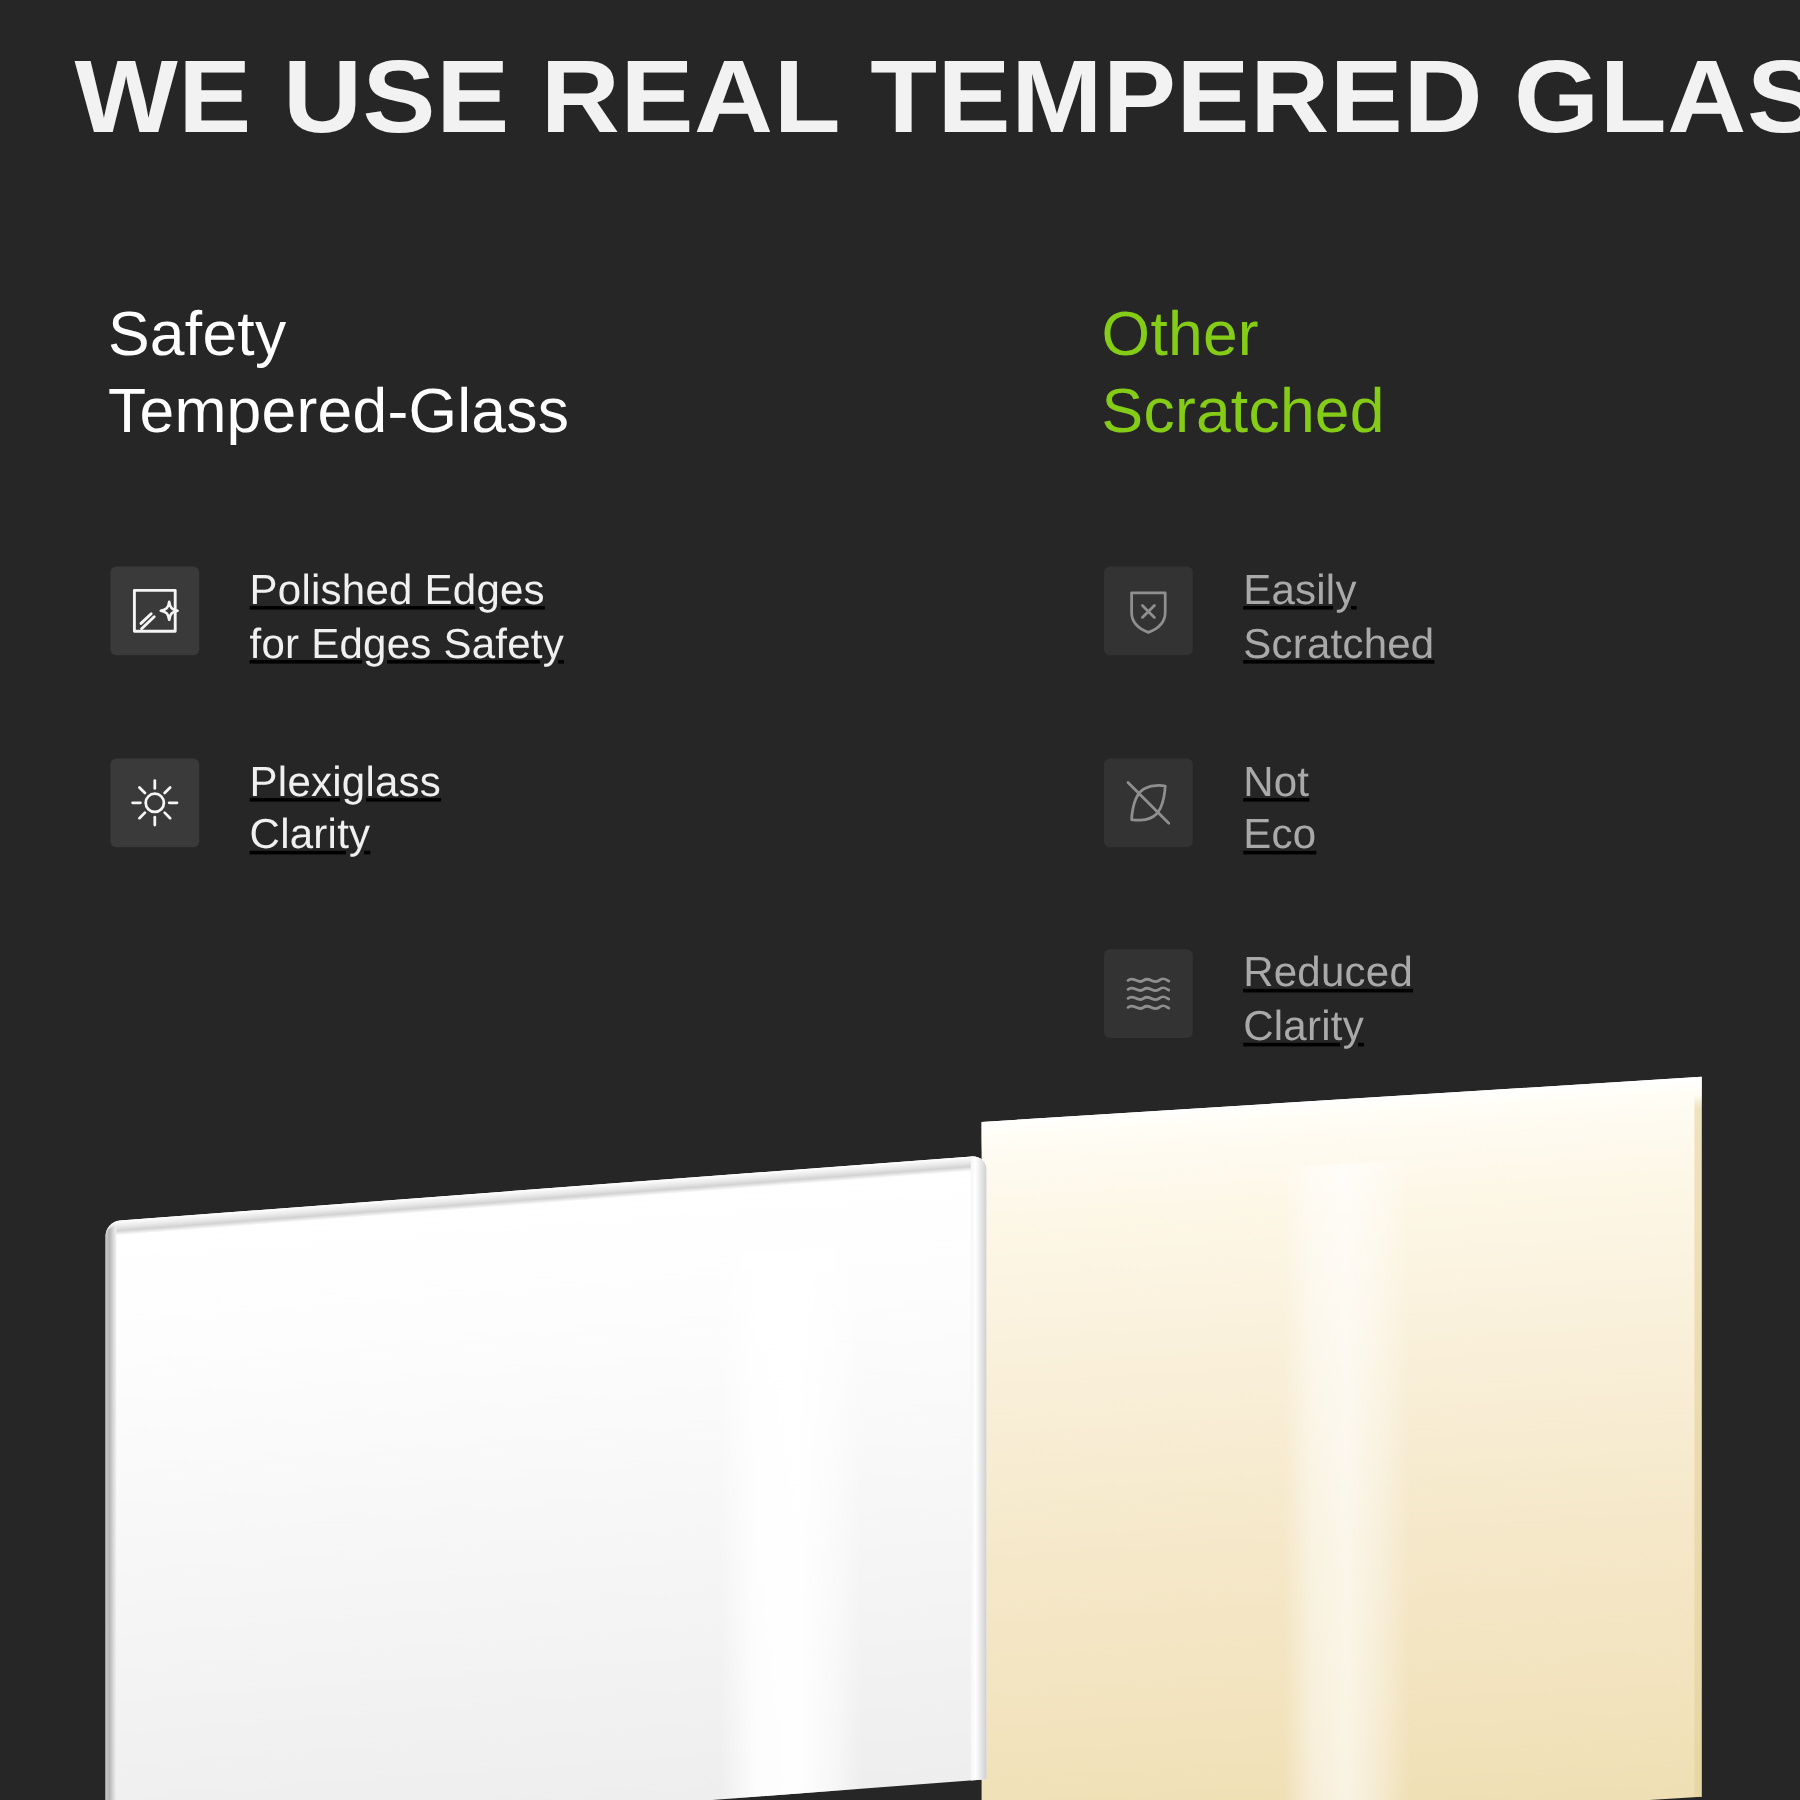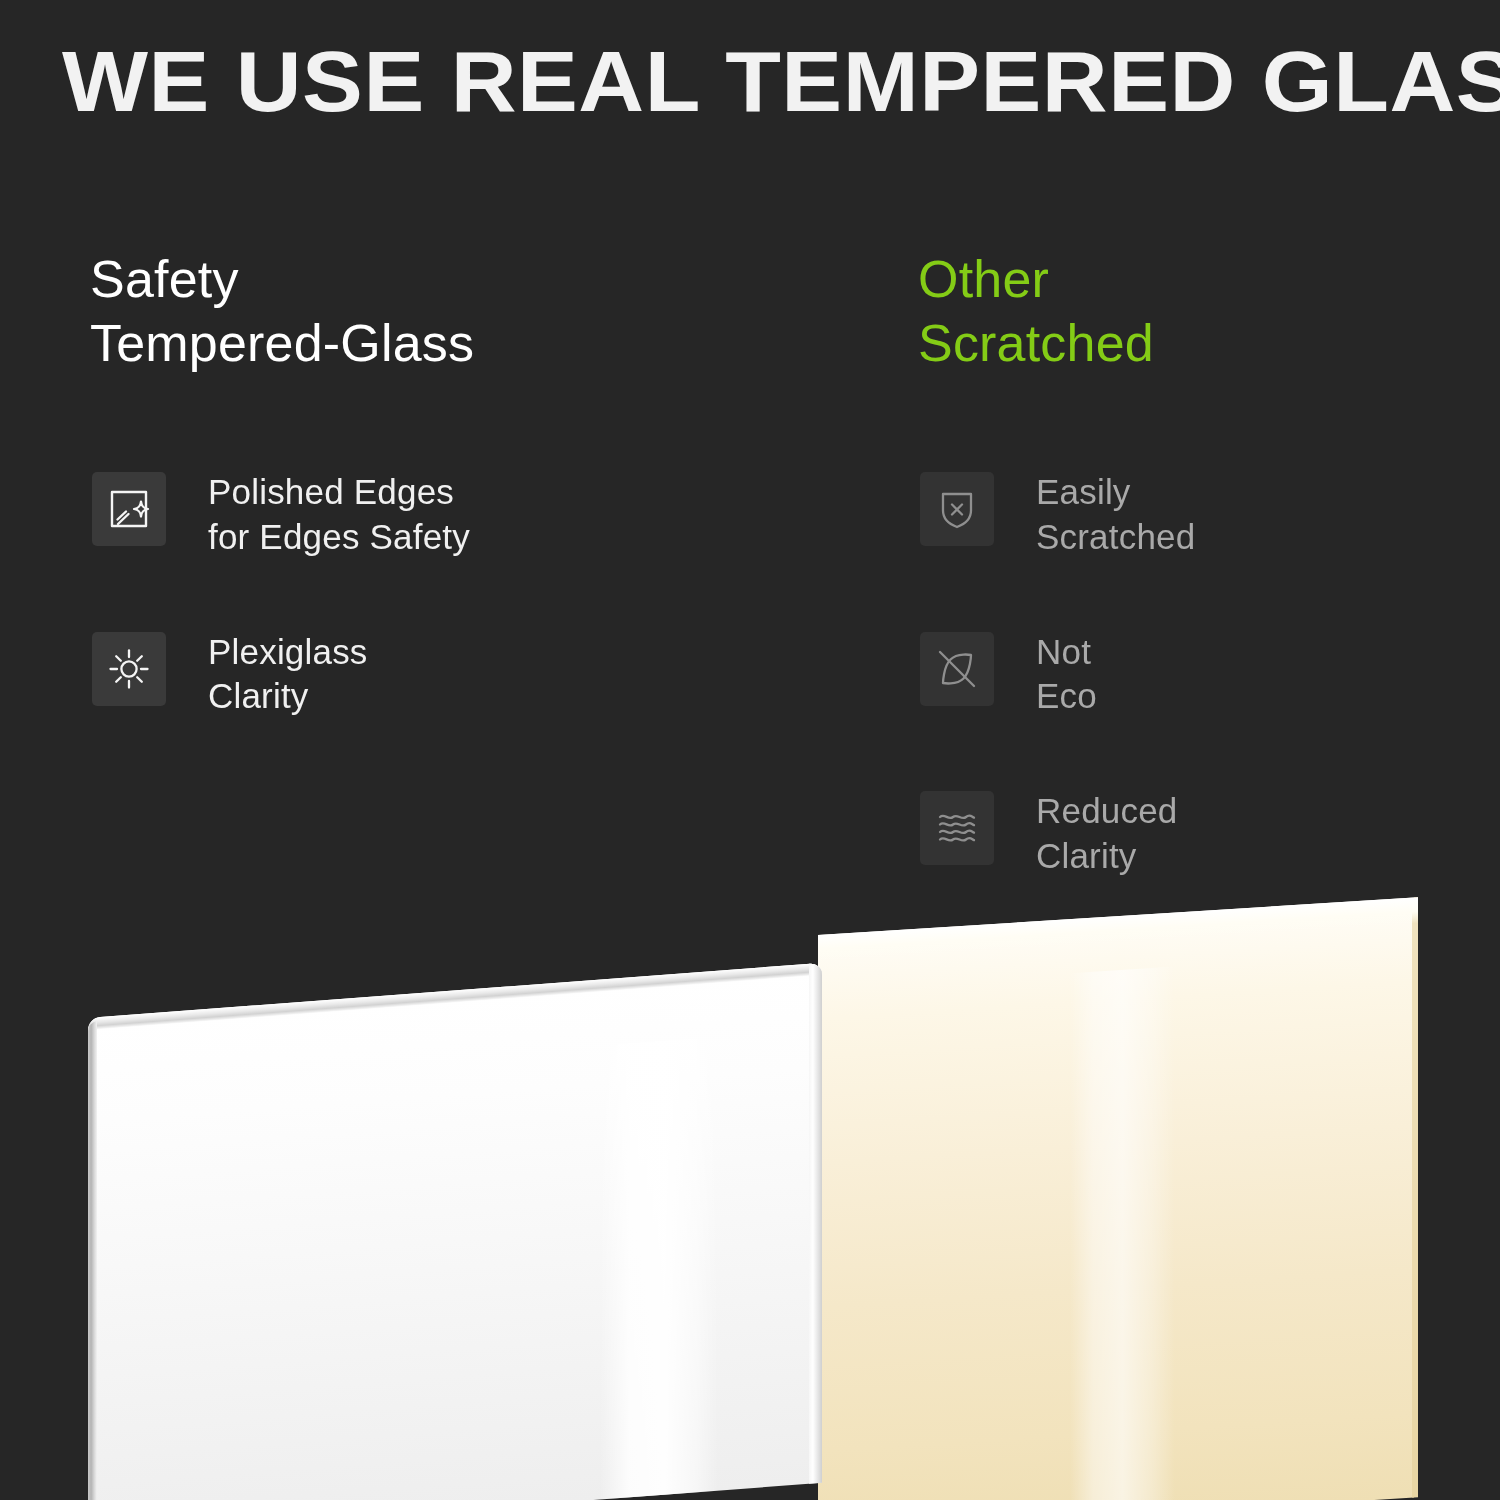--- a/index.html
+++ b/index.html
@@ -57,20 +57,21 @@
   .features {
     position: absolute;
     top: 222px;
     left: 2px;
     width: 100%;
   }
   .feature {
     display: flex;
     align-items: flex-start;
     margin-bottom: 70px;
+    text-decoration: underline;
   }
   .feature:last-child { margin-bottom: 0; }
 
   .icon-tile {
     flex: 0 0 auto;
     width: 74px;
     height: 74px;
     border-radius: 5px;
     background: #3a3a3a;
     display: flex;

